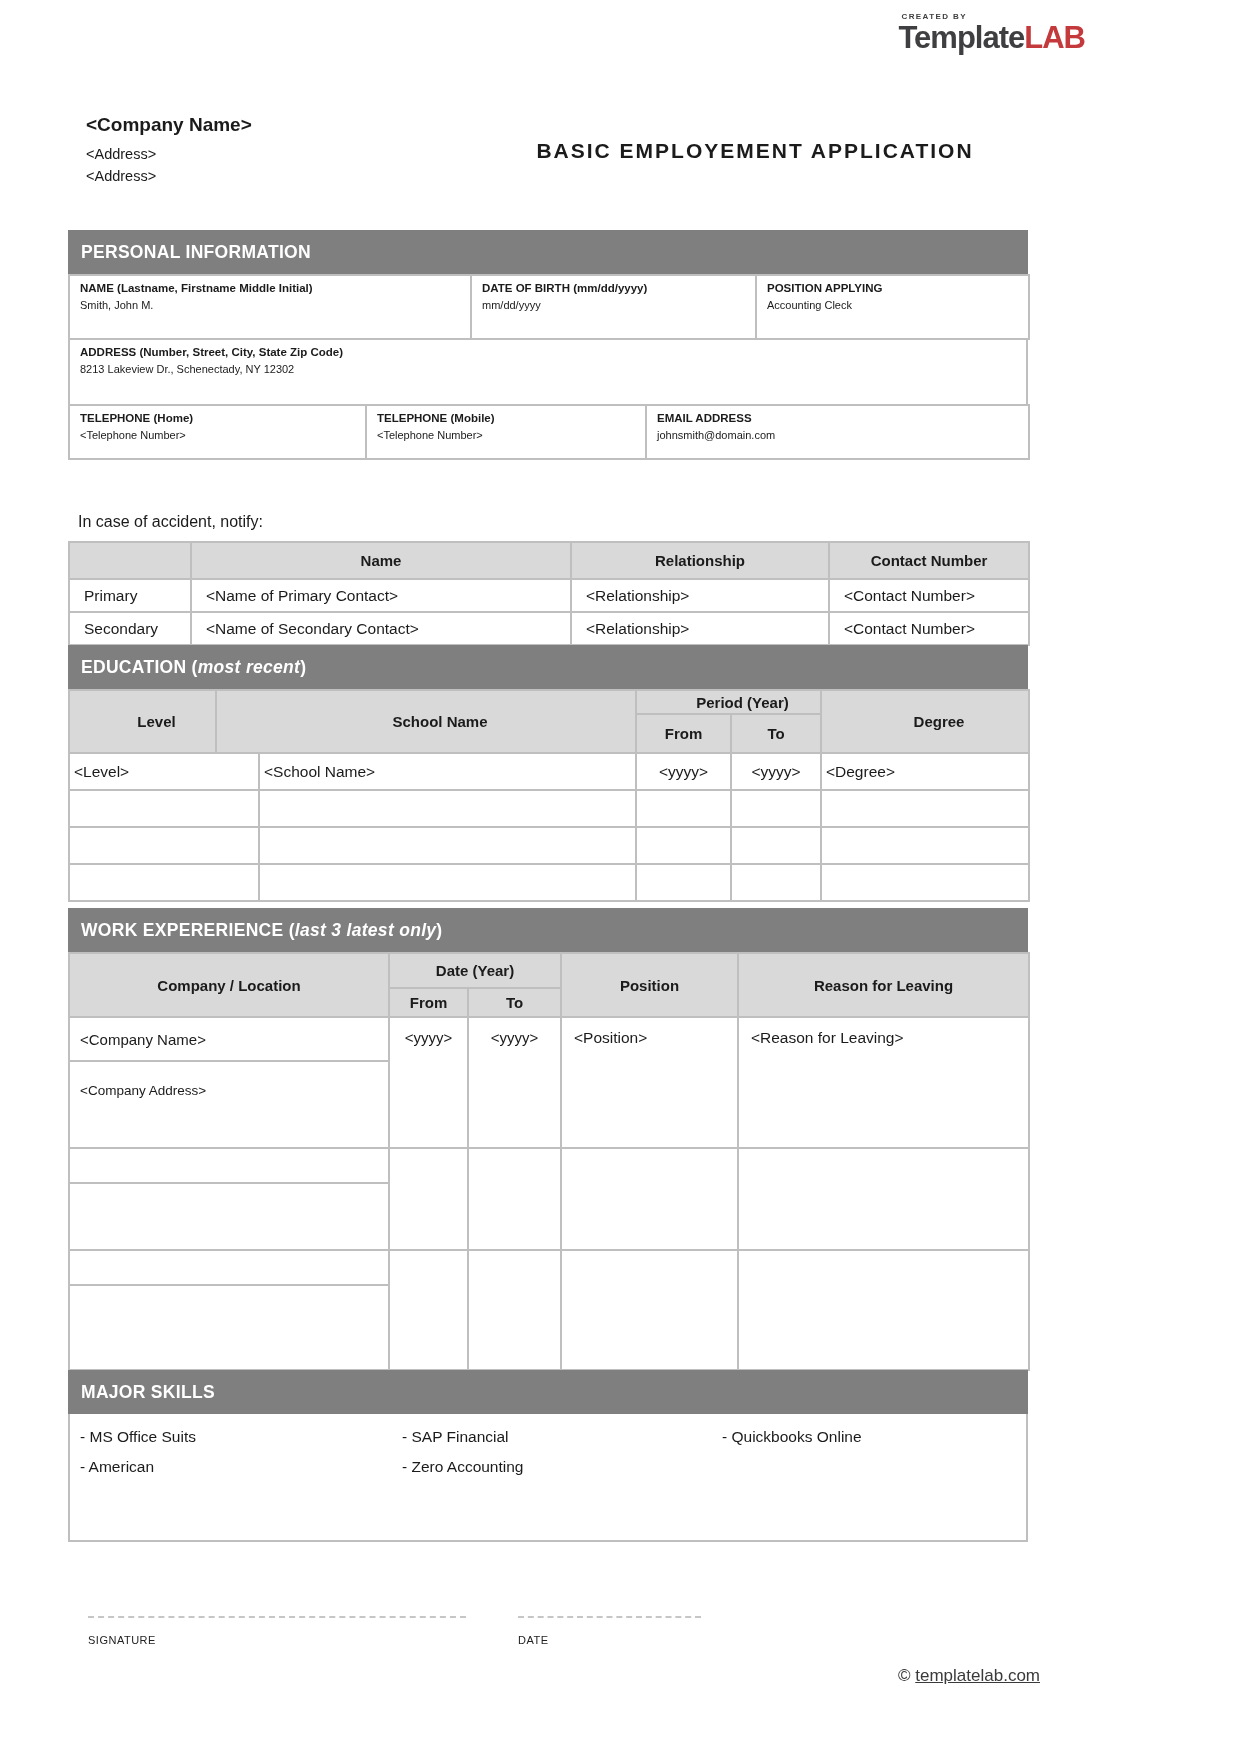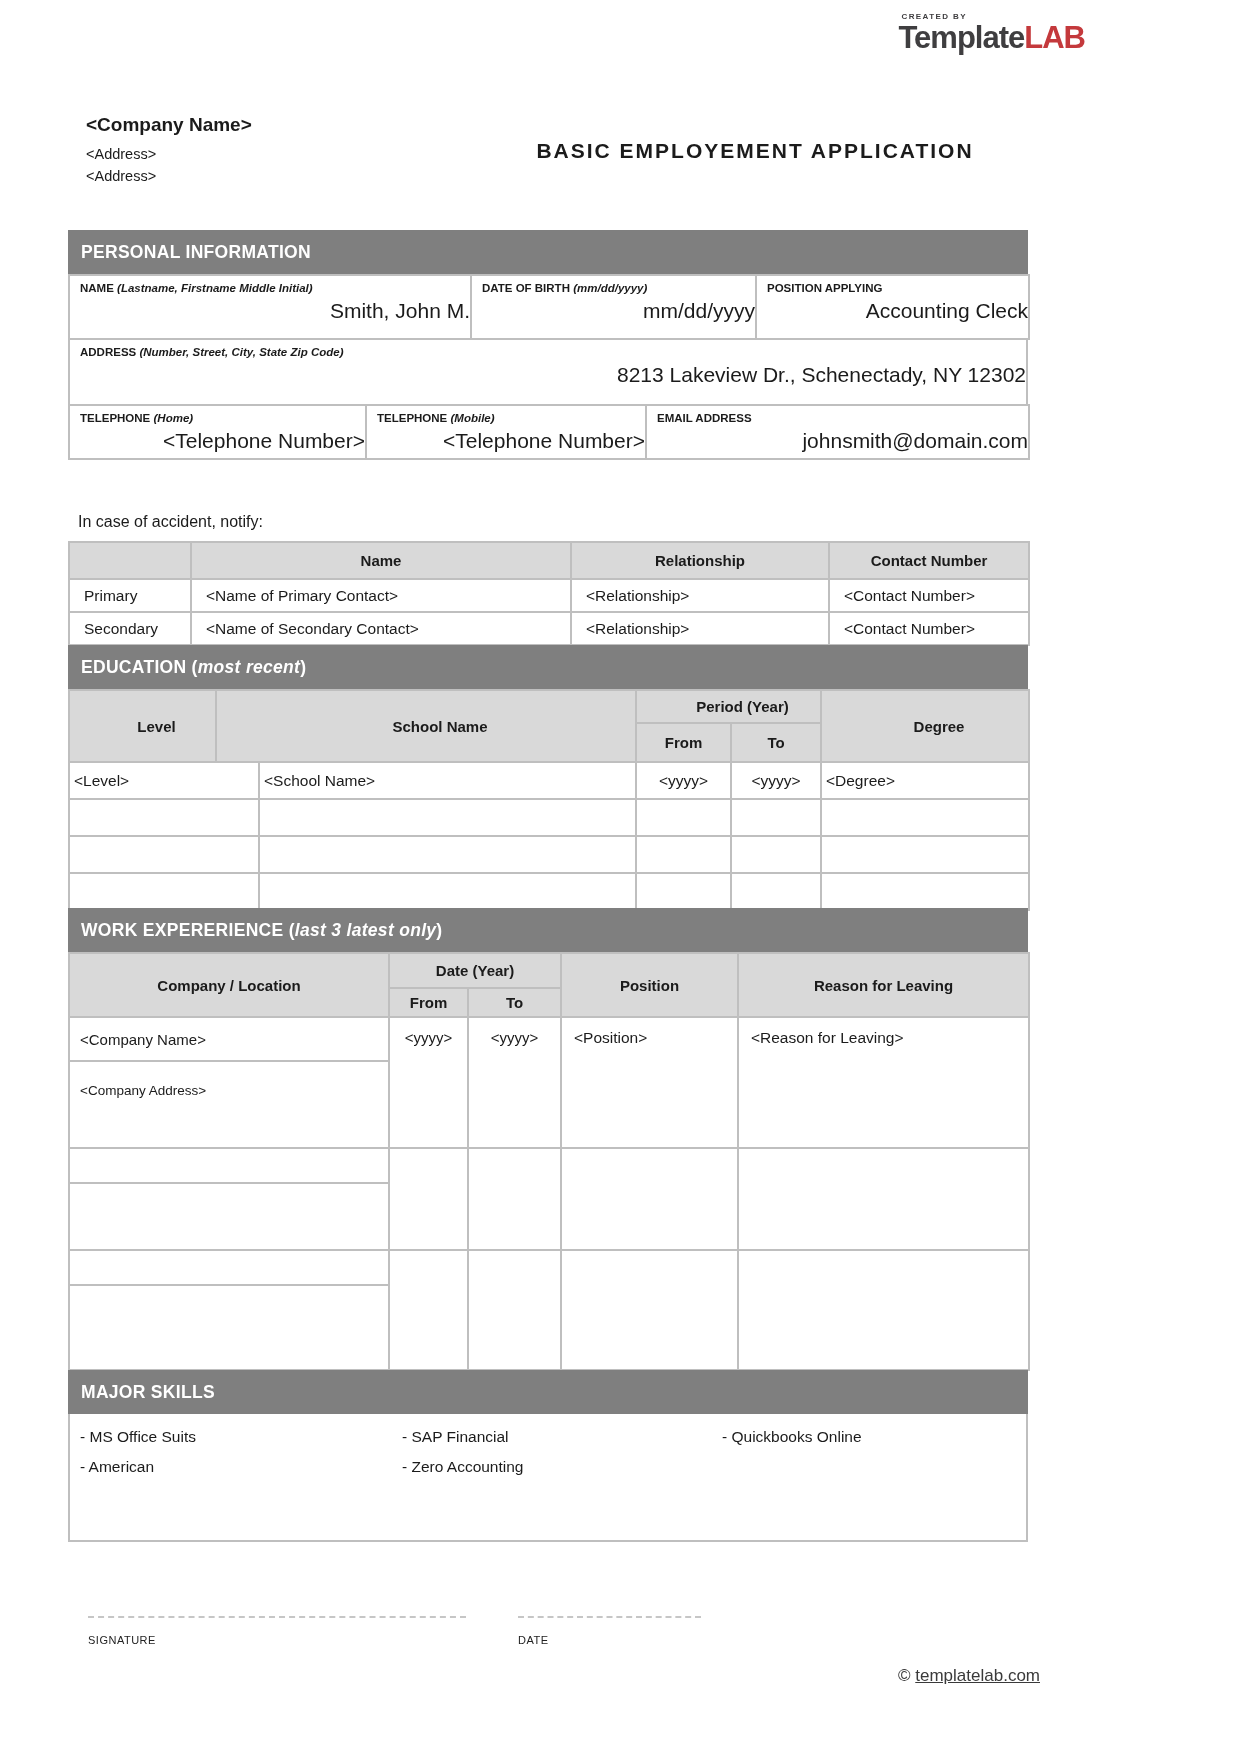--- a/index.html
+++ b/index.html
@@ -28,29 +28,29 @@
 
   
   table{border-collapse:collapse;table-layout:fixed;width:960px;}
   .stack table + table{margin-top:-2px;}
   td,th{border:2px solid #bfbfbf;box-sizing:border-box;overflow:hidden;padding:0;}
   th{background:#d9d9d9;font-size:15px;font-weight:bold;text-align:center;vertical-align:middle;}
 
   
   .pcell{vertical-align:top;}
   .flabel{font-size:11.5px;font-weight:bold;padding:6px 0 0 10px;white-space:nowrap;}
-  .flabel .hint{font-style:italic;text-align:center;}
-  .fvalue{font-size:21px;padding:5px 0 0 10px;white-space:nowrap;text-align:right;}
+  .flabel .hint{text-align:center;}
+  .fvalue{font-size:11px;padding:5px 0 0 10px;white-space:nowrap;}
   .r64 td{height:64px;} .r66 td{height:66px;} .r54 td{height:54px;} .r60 td{height:60px;}
 
   .acc-intro{position:absolute;left:78px;top:513px;font-size:16px;}
   .acc-table td{height:33px;vertical-align:middle;font-size:15.5px;padding-left:14px;white-space:nowrap;}
   .acc-table .hrow th{height:37px;}
 
-  .edu-head tr.r1 th{height:33px;padding-left:28px;} .edu-head tr.r2 th{height:39px;}
+  .edu-head tr.r1 th{height:24px;padding-left:28px;} .edu-head tr.r2 th{height:39px;}
   .edu-body td{height:37px;vertical-align:middle;font-size:15.5px;padding-left:4px;white-space:nowrap;}
   .edu-body td.ctr{text-align:center;padding-left:0;}
 
   .wk-head tr.r1 th{height:35px;} .wk-head tr.r2 th{height:29px;}
   .wk-body td{vertical-align:top;font-size:15px;}
   td.wname{vertical-align:middle;padding-left:10px;white-space:nowrap;}
   td.waddr{padding:21px 10px 0 10px;font-size:13.5px;white-space:nowrap;}
   td.wyr{text-align:center;padding-top:11px;}
   td.wpos{padding:11px 12px 0 12px;font-size:15.5px;white-space:nowrap;}
   tr.b1n td{height:44px;} tr.b1a td{height:87px;}

